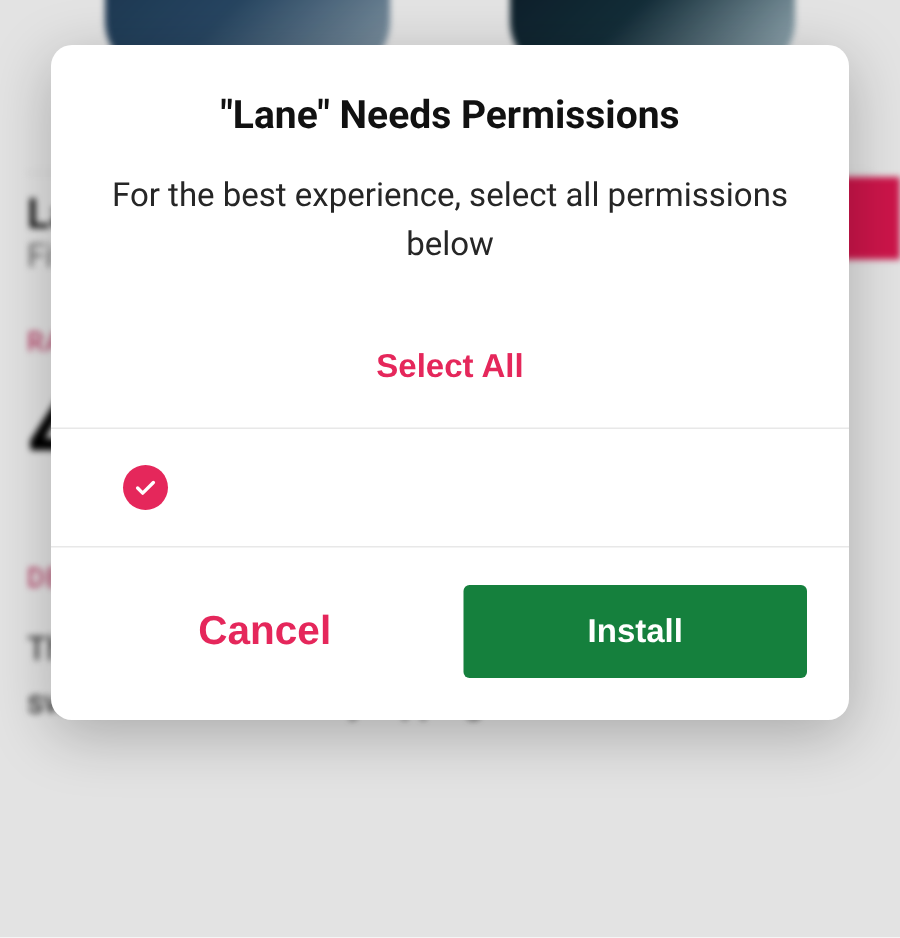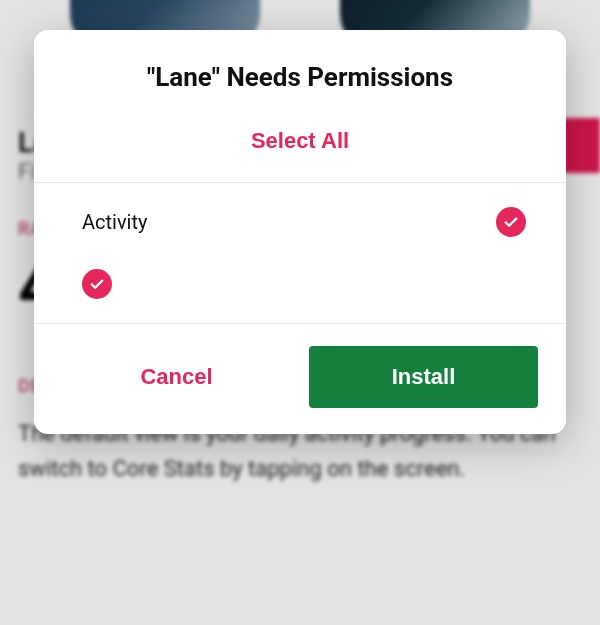--- a/index.html
+++ b/index.html
@@ -28,38 +28,38 @@
     background:#fff; border-radius:14px;
     box-shadow:0 10px 40px rgba(0,0,0,0.25);
     overflow:hidden;
   }
   .modal .hdr { padding:32px 40px 30px; text-align:center; }
   .modal .hdr h1 { font-size:26px; font-weight:700; color:#111; }
   .modal .hdr p  { margin-top:22px; font-size:22px; color:#262626; line-height:1.5; }
   .modal .select-all {
     display:block; width:100%; text-align:center;
     font-size:22px; font-weight:600; color:#e5275b;
-    padding:6px 0 28px; background:none; border:none; cursor:pointer;
+    padding:6px 0 28px; background:none; border:none; cursor:pointer;margin-top:15px;
   }
   .perm-list { border-top:1px solid #e8e8e8; border-bottom:1px solid #e8e8e8; padding:8px 0; }
   .perm {
     display:flex; align-items:center; justify-content:space-between;
     padding:16px 40px 16px 48px;
   }
   .perm .lbl { font-size:20px; color:#111; }
   .chk {
     width:30px; height:30px; border-radius:50%;
     background:#e5275b; display:flex; align-items:center; justify-content:center;
     cursor:pointer;
   }
   .chk svg { width:18px; height:18px; display:block; }
 
   .actions { display:flex; align-items:center; padding:22px 28px 26px; gap:18px; }
   .btn-cancel {
-    flex:1; text-align:center; font-size:22px; font-weight:600;
+    flex:1; text-align:center; font-size:27px; font-weight:600;
     color:#e5275b; background:none; border:none; cursor:pointer; padding:18px 0;
   }
   .btn-install {
     flex:1; font-size:22px; font-weight:600; color:#fff;
     background:#15803d; border:none; border-radius:4px;
     padding:18px 0; cursor:pointer;
   }
 </style>
 </head>
 <body>
@@ -78,33 +78,26 @@
   <div class="section rating-val">4</div>
   <div class="section desc-lbl">DESCRIPTION</div>
   <div class="section para">The default view is your daily activity progress. You can switch to Core Stats by tapping on the screen.</div>
 </div>
 
 <div class="scrim"></div>
 
 <div class="modal">
   <div class="hdr">
     <h1>"Lane" Needs Permissions</h1>
+    <p>For the best experience, select all permissions below</p>
   </div>
 
   <button class="select-all">Select All</button>
 
   <div class="perm-list">
-    <div class="perm">
-      <span class="lbl">Activity</span>
-      <span class="chk">
-        <svg viewBox="0 0 24 24">
-            <path d="M5 12.5l4.5 4.5L19 7.5" stroke="#fff" stroke-width="3" fill="none" stroke-linecap="round" stroke-linejoin="round"></path>
-          </svg>
-      </span>
-    </div>
     <div class="perm">
       <span class="chk">
         <svg viewBox="0 0 24 24">
             <path d="M5 12.5l4.5 4.5L19 7.5" stroke="#fff" stroke-width="3" fill="none" stroke-linecap="round" stroke-linejoin="round"></path>
           </svg>
       </span>
     </div>
   </div>
 
   <div class="actions">

